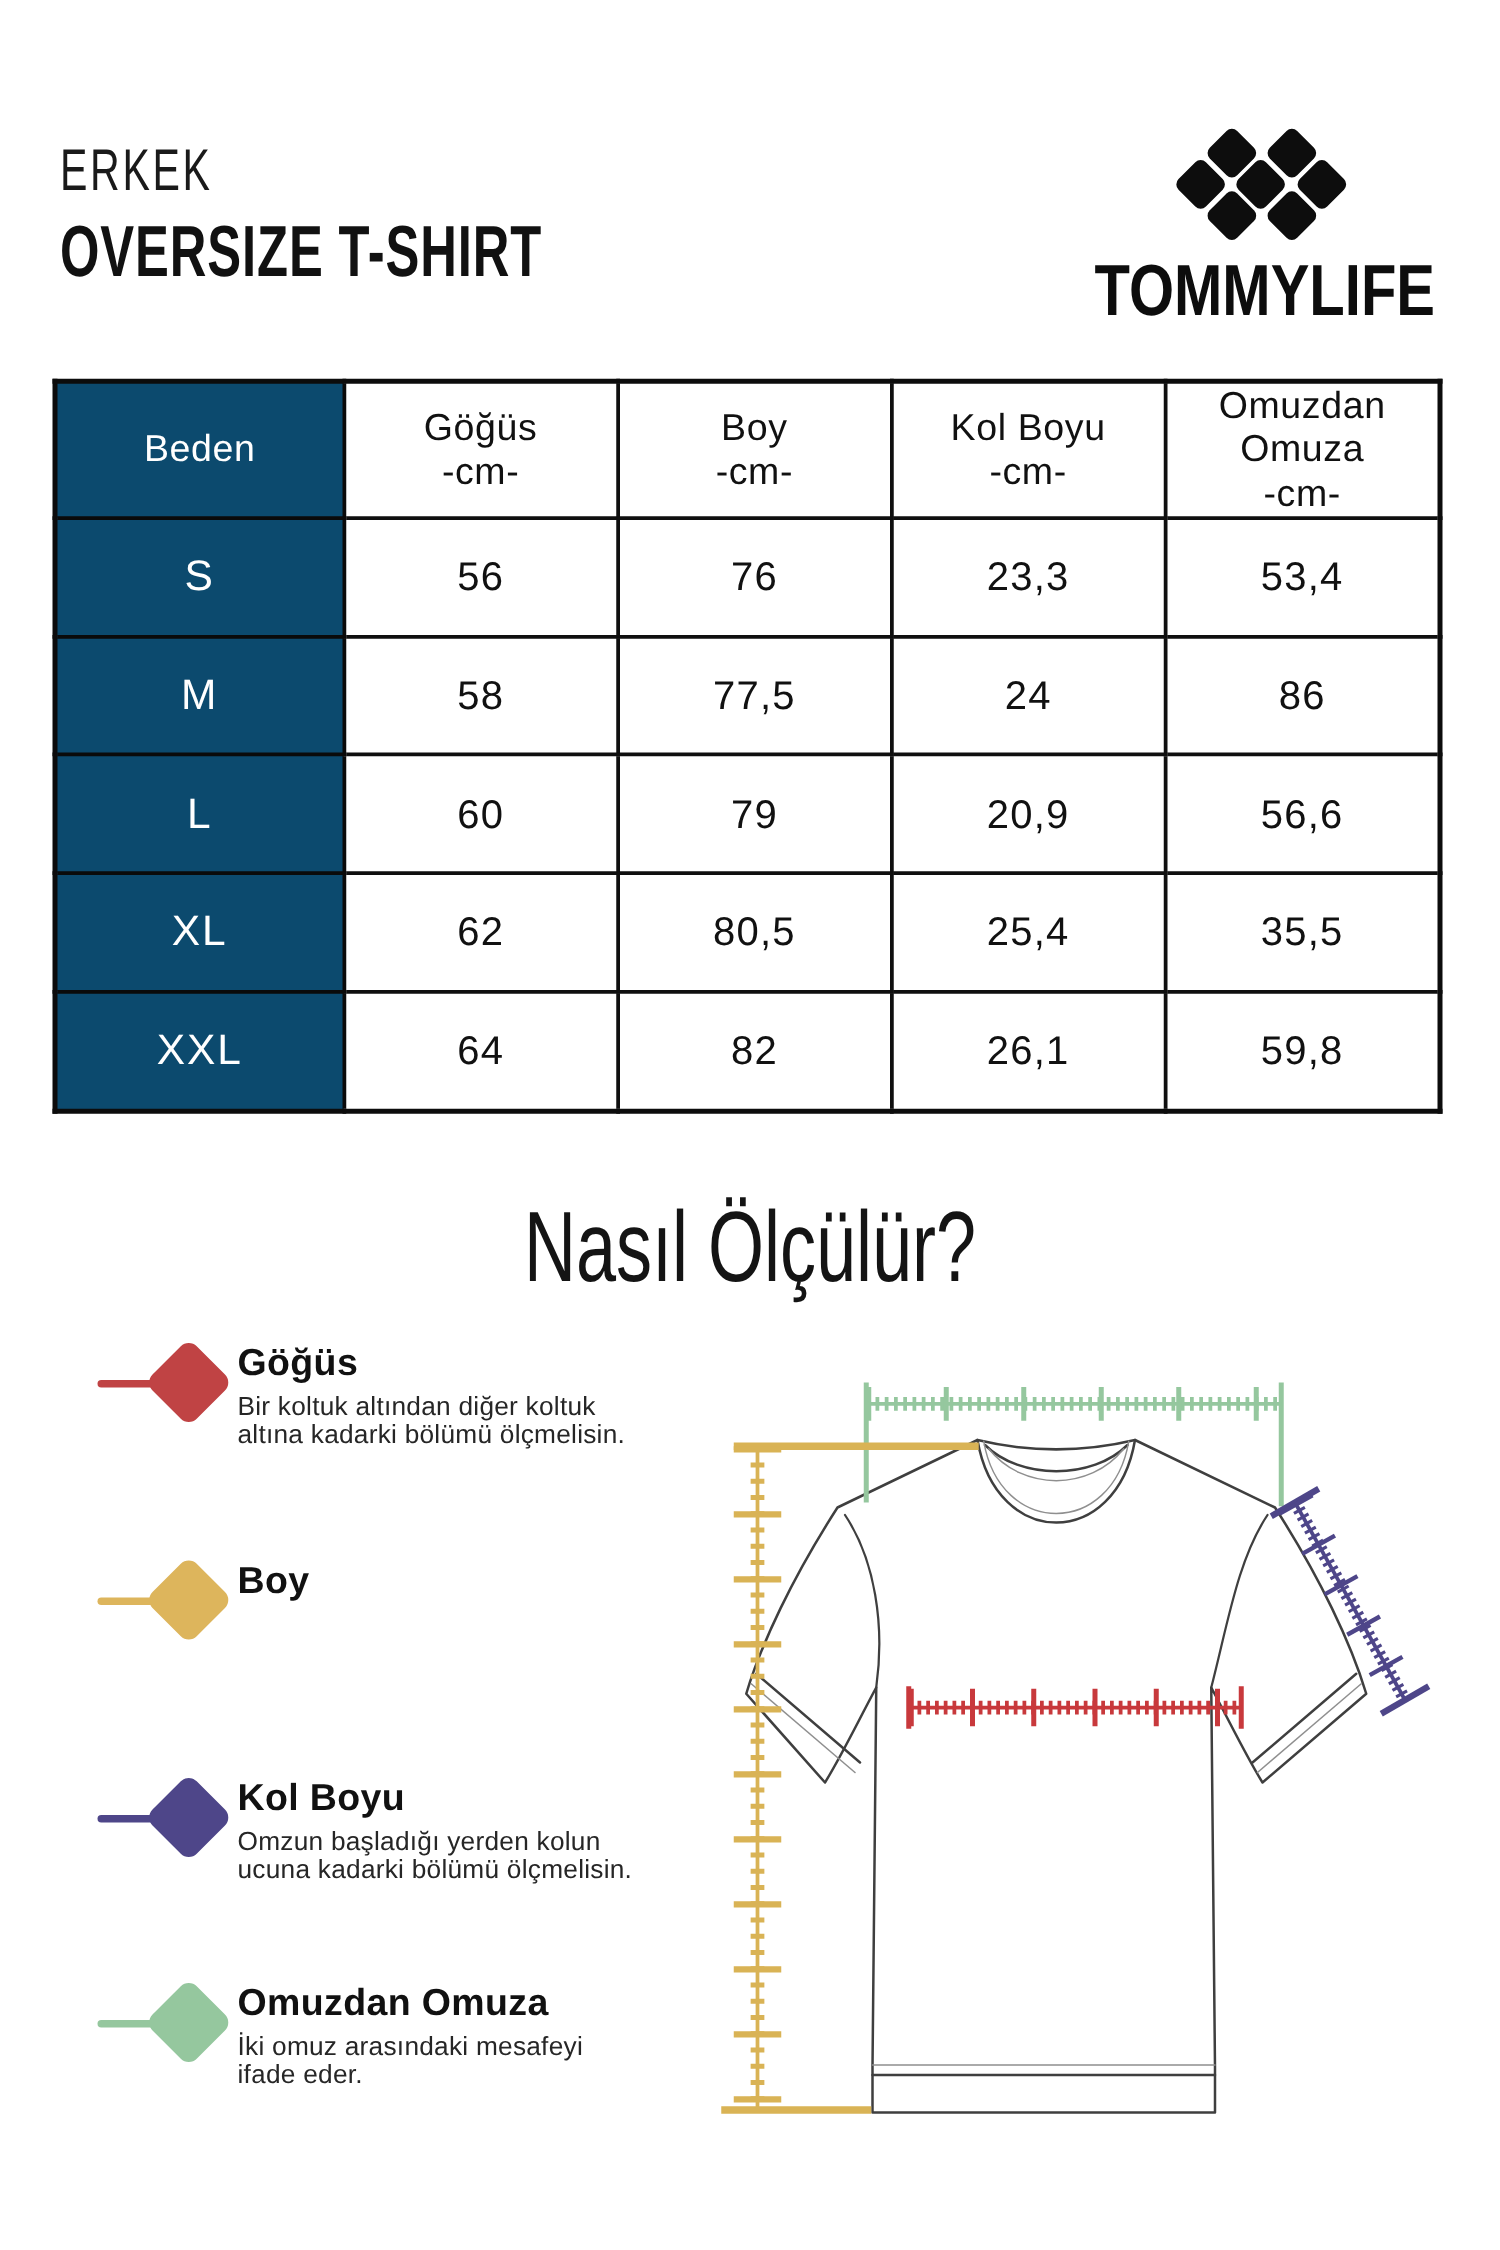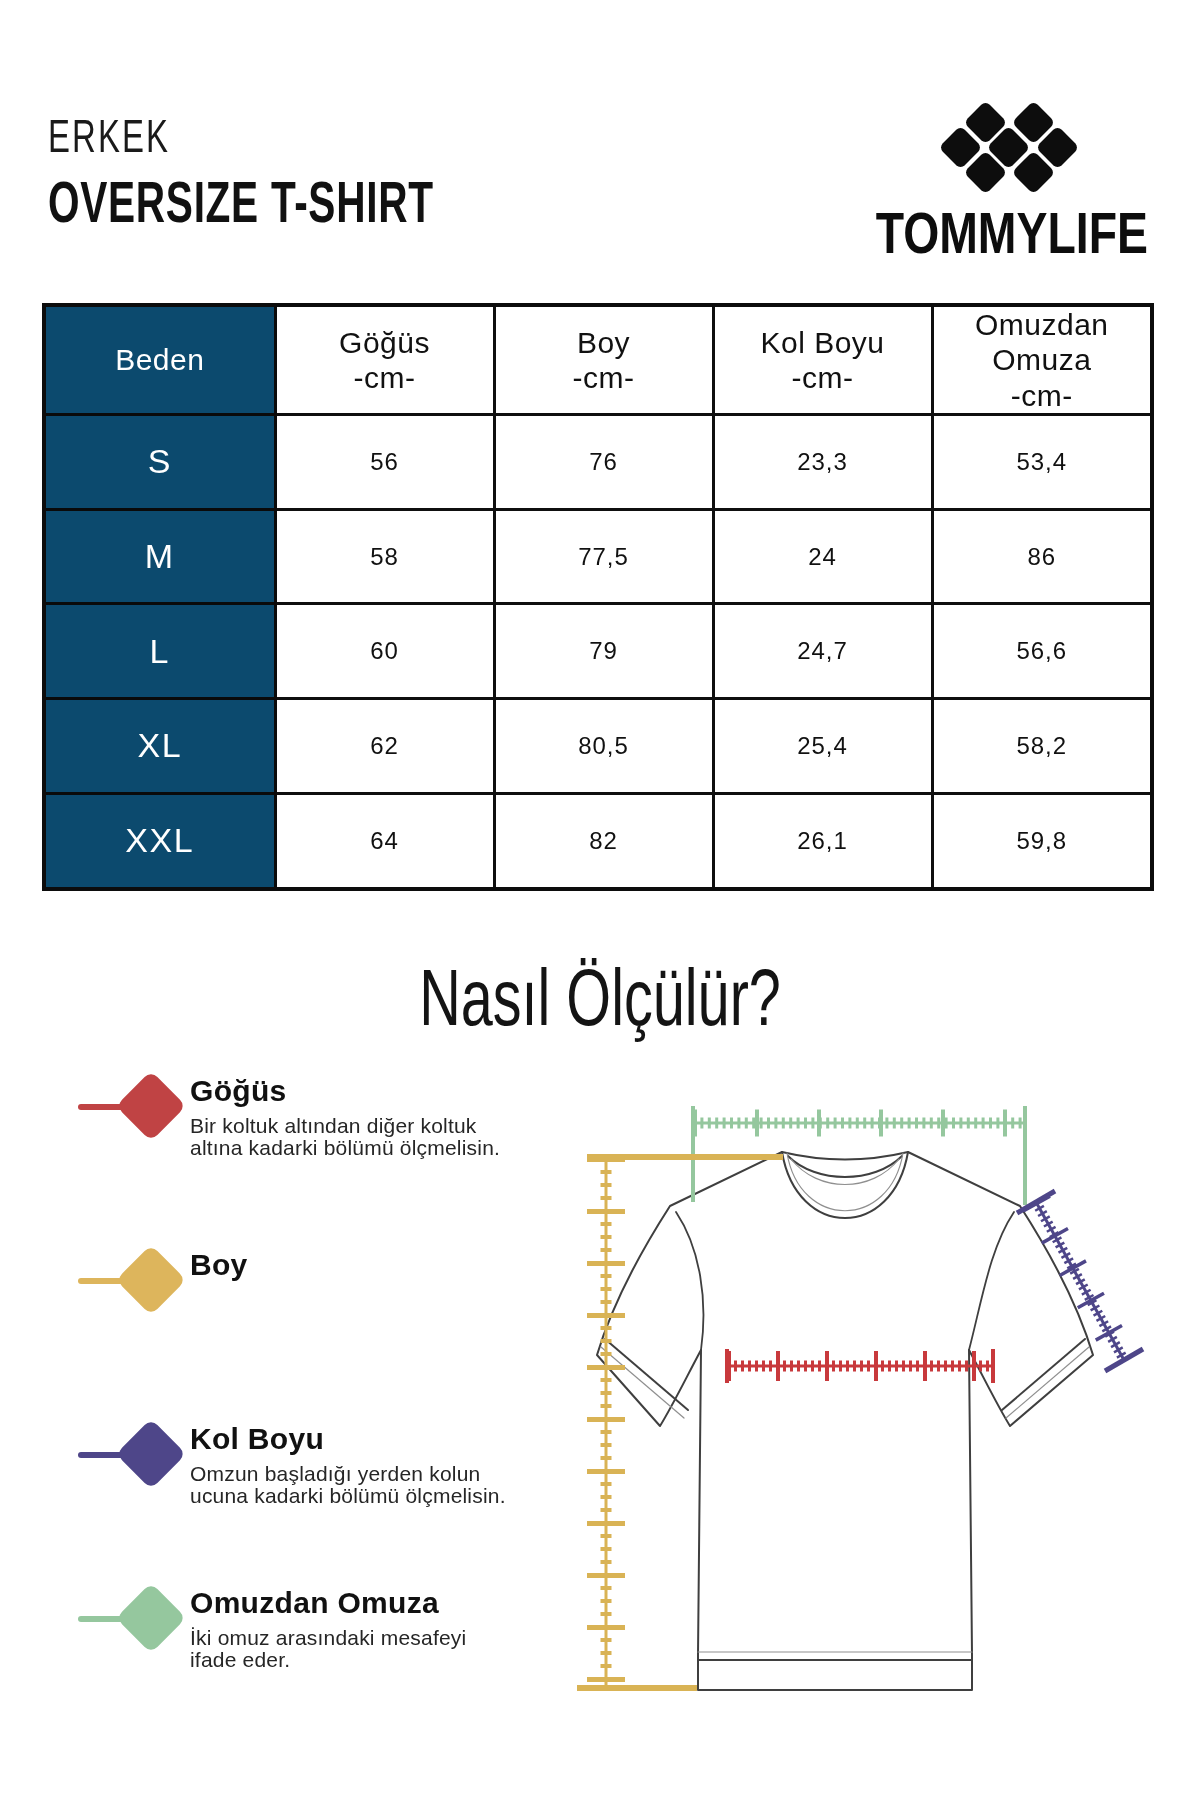--- a/index.html
+++ b/index.html
@@ -34,21 +34,21 @@
     position:absolute; left:42px; top:303px; width:1108px; height:588px;
     border-collapse:collapse; table-layout:fixed;
     border:4px solid #0c0c0c;
   }
   .size-table td, .size-table th{
     border:3px solid #0f0f0f; text-align:center; vertical-align:middle;
     font-weight:400; padding:0;
   }
   .size-table tr.head{ height:106px; }
   .size-table th{ font-size:30px; letter-spacing:0.5px; line-height:1.18; }
-  .size-table td{ font-size:24px; letter-spacing:1px; }
+  .size-table td{ font-size:32px; letter-spacing:1px; }
   .szc{ background:#0c4a6e; color:#ffffff; border-color:#0a0a0a !important; }
   .size-table td.szc{ font-size:34px; letter-spacing:1.5px; }
   
   .howto-title{
     position:absolute; left:0; top:958px; width:1200px; text-align:center;
     font-size:80px; font-weight:400; color:#141414; line-height:1; white-space:nowrap;
     transform:scaleX(0.72); transform-origin:center top;
   }
   
   .legend-item{ position:absolute; left:78px; width:470px; }
@@ -127,29 +127,29 @@
       <td class="szc">M</td>
       <td>58</td>
       <td>77,5</td>
       <td>24</td>
       <td>86</td>
     </tr>
     <tr>
       <td class="szc">L</td>
       <td>60</td>
       <td>79</td>
-      <td>24,7</td>
+      <td>20,9</td>
       <td>56,6</td>
     </tr>
     <tr>
       <td class="szc">XL</td>
       <td>62</td>
       <td>80,5</td>
       <td>25,4</td>
-      <td>58,2</td>
+      <td>35,5</td>
     </tr>
     <tr>
       <td class="szc">XXL</td>
       <td>64</td>
       <td>82</td>
       <td>26,1</td>
       <td>59,8</td>
     </tr>
   </tbody>
     </table>

